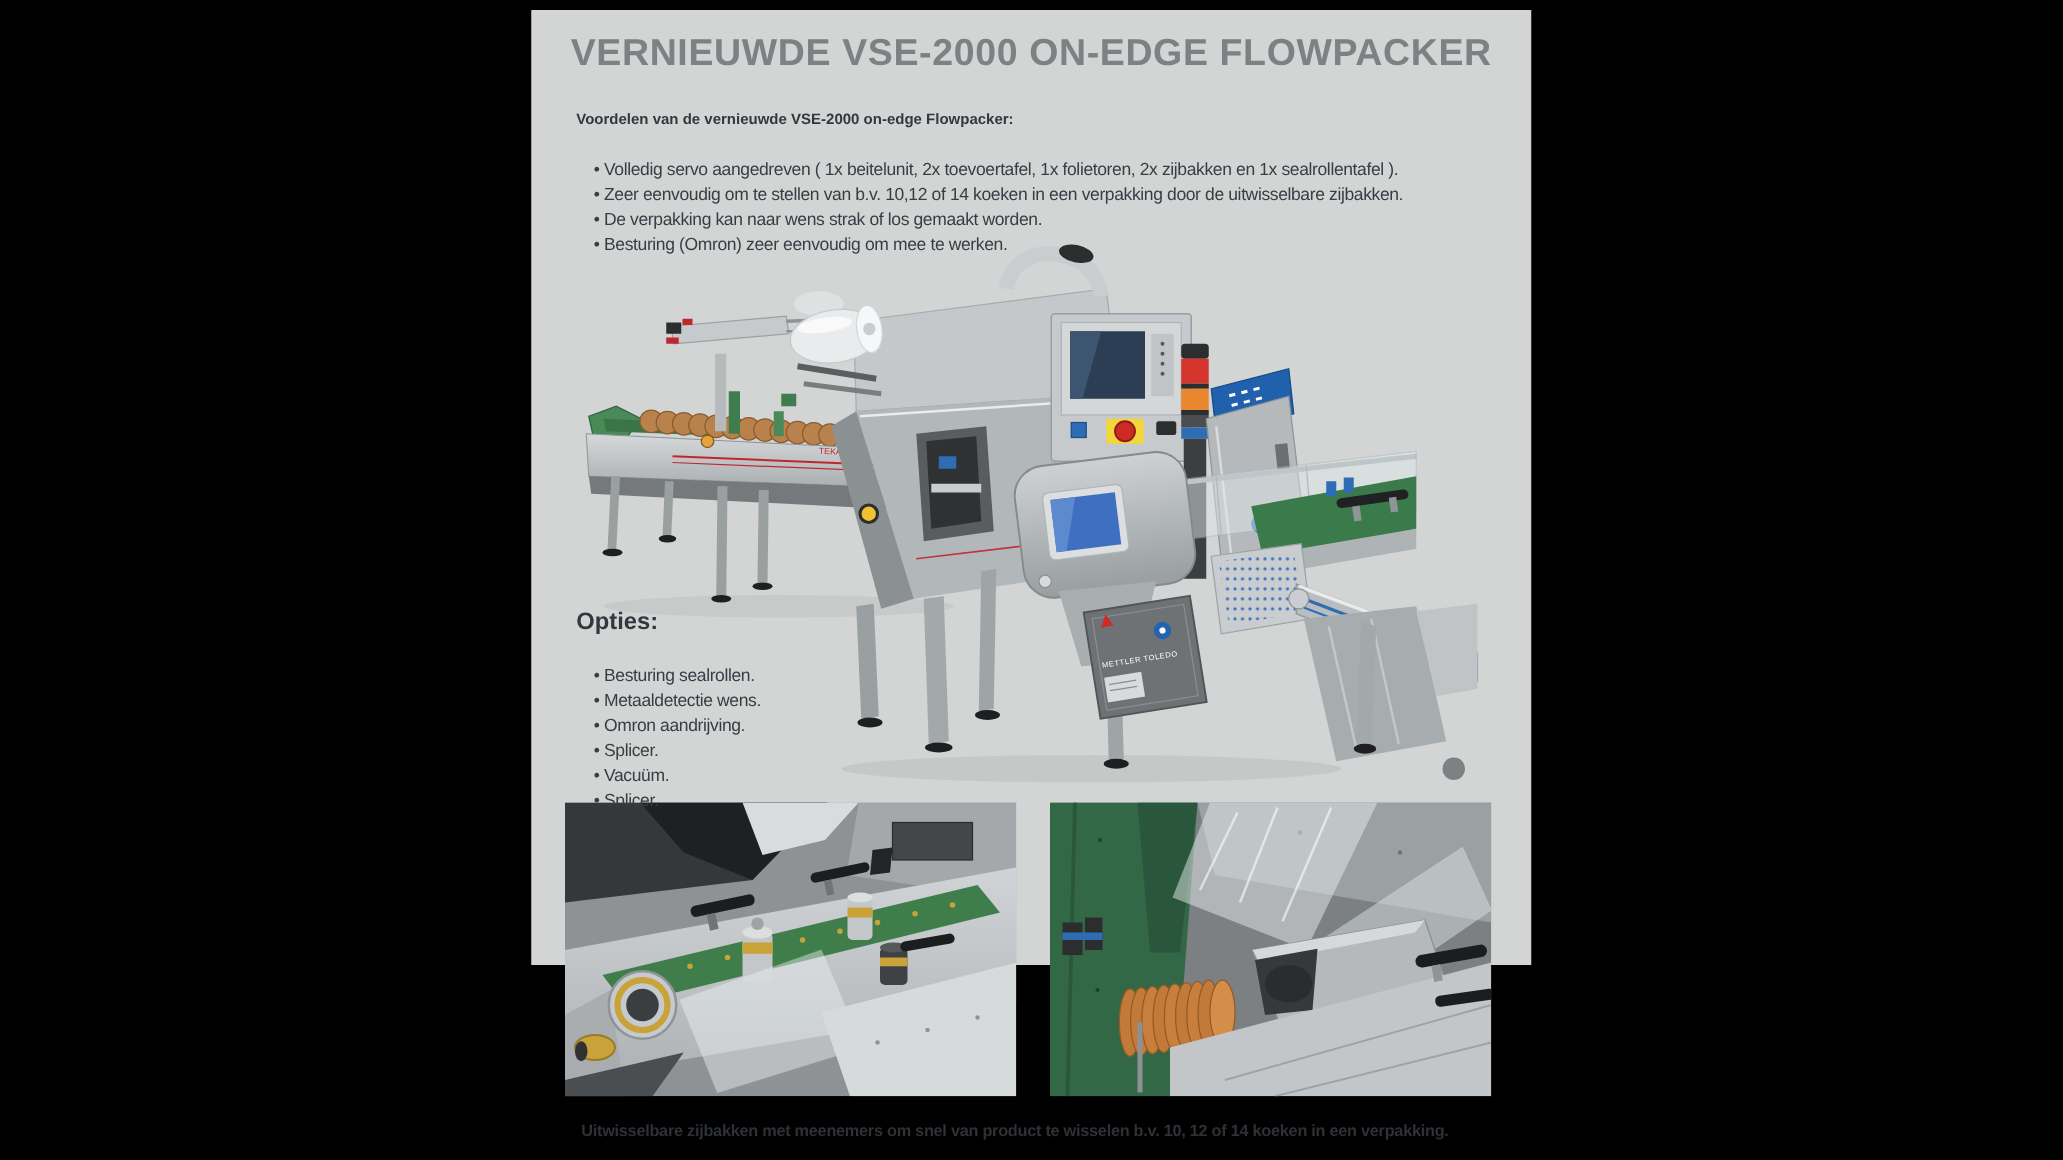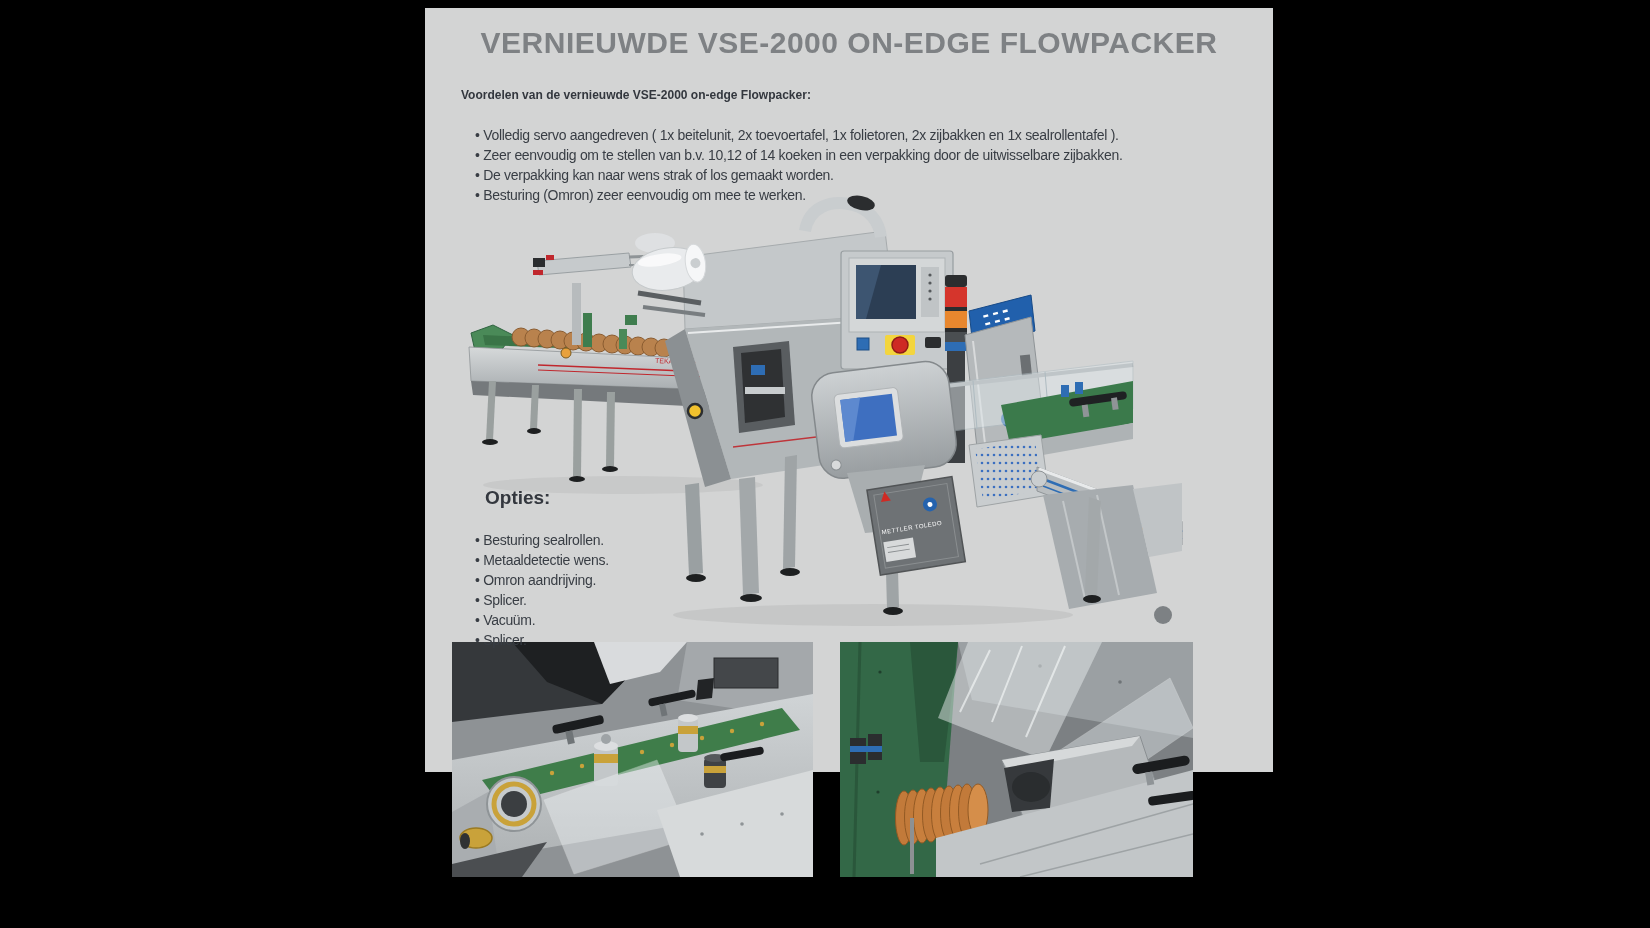--- a/index.html
+++ b/index.html
@@ -1,29 +1,29 @@
 <!DOCTYPE html>
 <html><head>
 <meta charset="utf-8">
 <style>
   html,body{margin:0;padding:0;background:#000;}
   body{width:1650px;height:928px;position:relative;overflow:hidden;
        font-family:"Liberation Sans", sans-serif;}
   .page{position:absolute;left:425px;top:8px;width:800px;height:764px;
-        background:#d3d4d4;padding-left:48px;}
+        background:#d3d4d4;}
   .title{position:absolute;left:0;top:18px;width:100%;text-align:center;
          font-size:30px;font-weight:bold;letter-spacing:0.5px;color:#7e8184;}
   .h-adv{position:absolute;left:36px;top:80px;font-size:12px;font-weight:bold;
          color:#33373e;}
   ul.blist{position:absolute;margin:16px;padding:0;list-style:none;color:#383d44;}
   ul.blist li{font-size:14px;line-height:20px;letter-spacing:-0.3px;white-space:nowrap;}
   ul.blist li::before{content:"\2022\00a0";color:#383d44;}
   .adv-list{left:34px;top:101px;}
   .h-opt{position:absolute;left:36px;top:479px;font-size:19px;font-weight:bold;
-         color:#33373e;z-index:3;margin-left:24px;}
+         color:#33373e;z-index:3;}
   .opt-list{left:34px;top:506px;z-index:3;}
   .machine{position:absolute;left:8px;top:187px;width:750px;height:440px;z-index:1;}
   .photo{position:absolute;top:634px;z-index:2;}
   .photo.left{left:27px;width:361px;height:235px;}
   .photo.right{left:415px;width:353px;height:235px;}
   .caption{position:absolute;left:40px;top:889px;font-size:13px;font-weight:bold;
            letter-spacing:-0.2px;color:#2e3237;white-space:nowrap;}
   svg{display:block;}
 </style>
 </head>
@@ -392,13 +392,14 @@
         </g>
     </g>
 
     <g>
       <rect x="10" y="96" width="16" height="26" fill="#2b2d2f"></rect>
       <rect x="28" y="92" width="14" height="26" fill="#2b2d2f"></rect>
       <rect x="10" y="104" width="32" height="6" fill="#2e6db4"></rect>
     </g>
   </svg>
 
+  <div class="caption">Uitwisselbare zijbakken met meenemers om snel van product te wisselen b.v. 10, 12 of 14 koeken in een verpakking.</div>
 </div>
 
 </body></html>

